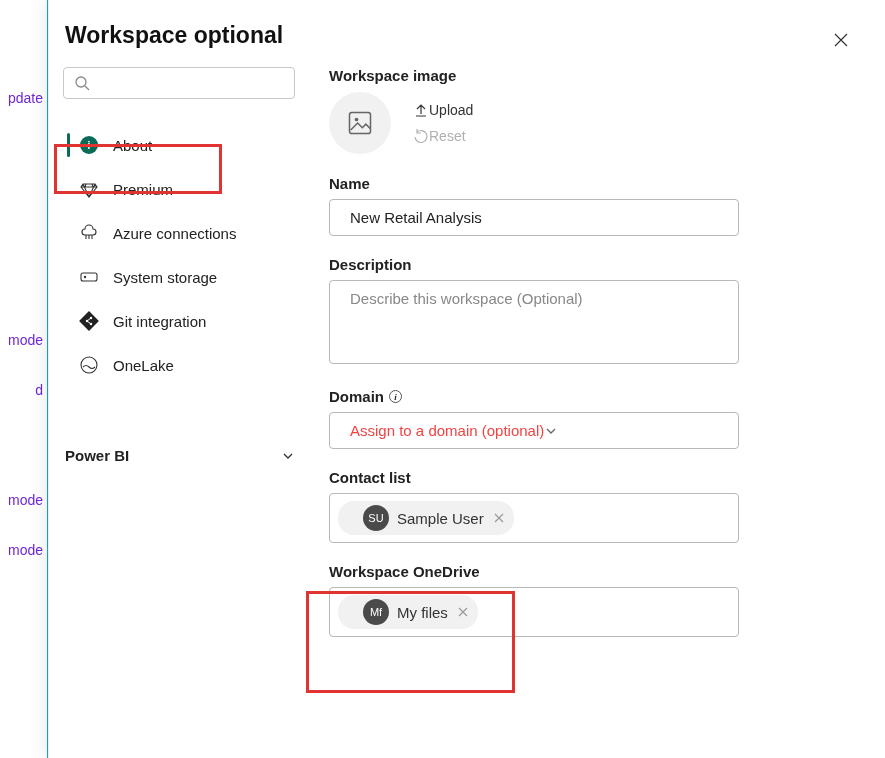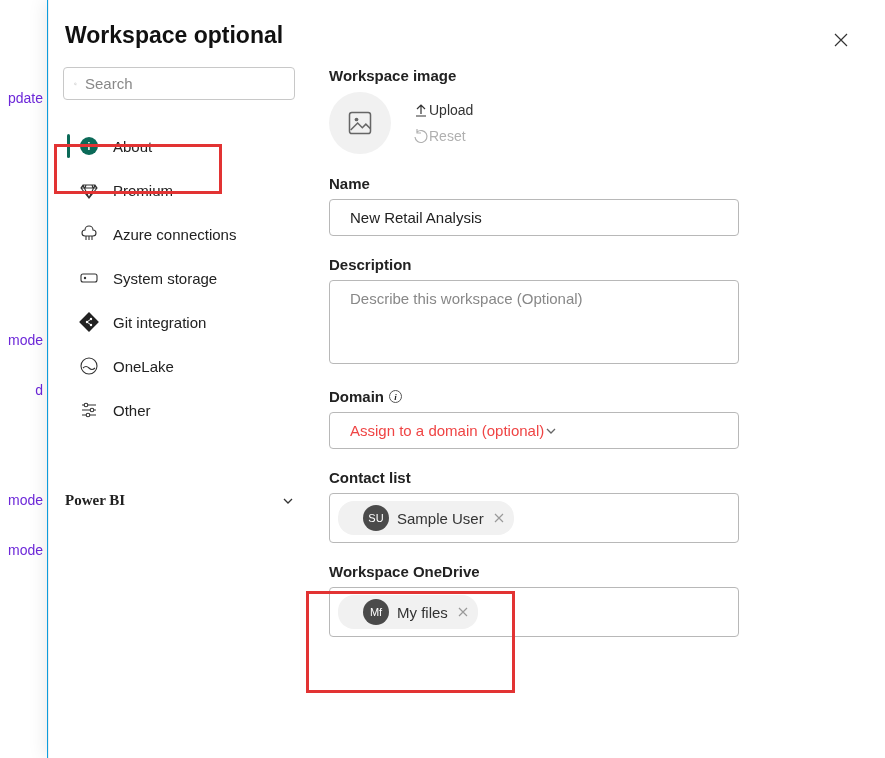--- a/index.html
+++ b/index.html
@@ -141,21 +141,20 @@
     .section-title {
       font-size: 15px;
       font-weight: 600;
       color: #222;
       margin-top: 60px;
       padding-left: 2px;
       display: flex;
       align-items: center;
       justify-content: space-between;
       cursor: pointer;
-      font-family: Liberation Serif, serif;
     }
     .chevron {
       transform: rotate(0deg);
     }
     .highlight-box-1 {
       position: absolute;
       border: 3px solid #e23333;
       pointer-events: none;
     }
     .hb-about {
@@ -309,21 +308,20 @@
     </div>
 
     <div class="content-row">
 
       <div class="sidebar">
         <div class="search-box">
           <svg width="16" height="16" viewBox="0 0 16 16">
               <circle cx="7" cy="7" r="5" stroke="#888" stroke-width="1.3" fill="none"></circle>
               <path d="M11 11 L15 15" stroke="#888" stroke-width="1.3"></path>
             </svg>
-          <input type="text" placeholder="Search" style="">
         </div>
 
         <div class="nav">
           <div class="nav-item active">
             <span class="nav-icon">
                 <span class="info-dot">i</span>
               </span>
             <span>About</span>
           </div>
           <div class="nav-item">
@@ -365,31 +363,20 @@
             <span>Git integration</span>
           </div>
           <div class="nav-item">
             <span class="nav-icon">
               <svg width="20" height="20" viewBox="0 0 20 20">
                   <circle cx="10" cy="10" r="8" stroke="#333" stroke-width="1.1" fill="none"></circle>
                   <path d="M4 12 Q7 9 10 12 Q13 15 16 12" stroke="#333" stroke-width="1.1" fill="none"></path>
                 </svg>
             </span>
             <span>OneLake</span>
-          </div>
-          <div class="nav-item">
-            <span class="nav-icon">
-              <svg width="20" height="20" viewBox="0 0 20 20">
-                  <path d="M3 5 L17 5 M3 10 L17 10 M3 15 L17 15" stroke="#333" stroke-width="1.1"></path>
-                  <circle cx="7" cy="5" r="1.8" fill="#fff" stroke="#333" stroke-width="1.1"></circle>
-                  <circle cx="13" cy="10" r="1.8" fill="#fff" stroke="#333" stroke-width="1.1"></circle>
-                  <circle cx="9" cy="15" r="1.8" fill="#fff" stroke="#333" stroke-width="1.1"></circle>
-                </svg>
-            </span>
-            <span>Other</span>
           </div>
         </div>
 
         <div class="section-title">
           <span>Power BI</span>
           <svg class="chevron" width="14" height="14" viewBox="0 0 14 14">
               <path d="M3 5 L7 9 L11 5" stroke="#333" stroke-width="1.3" fill="none"></path>
             </svg>
         </div>
       </div>

